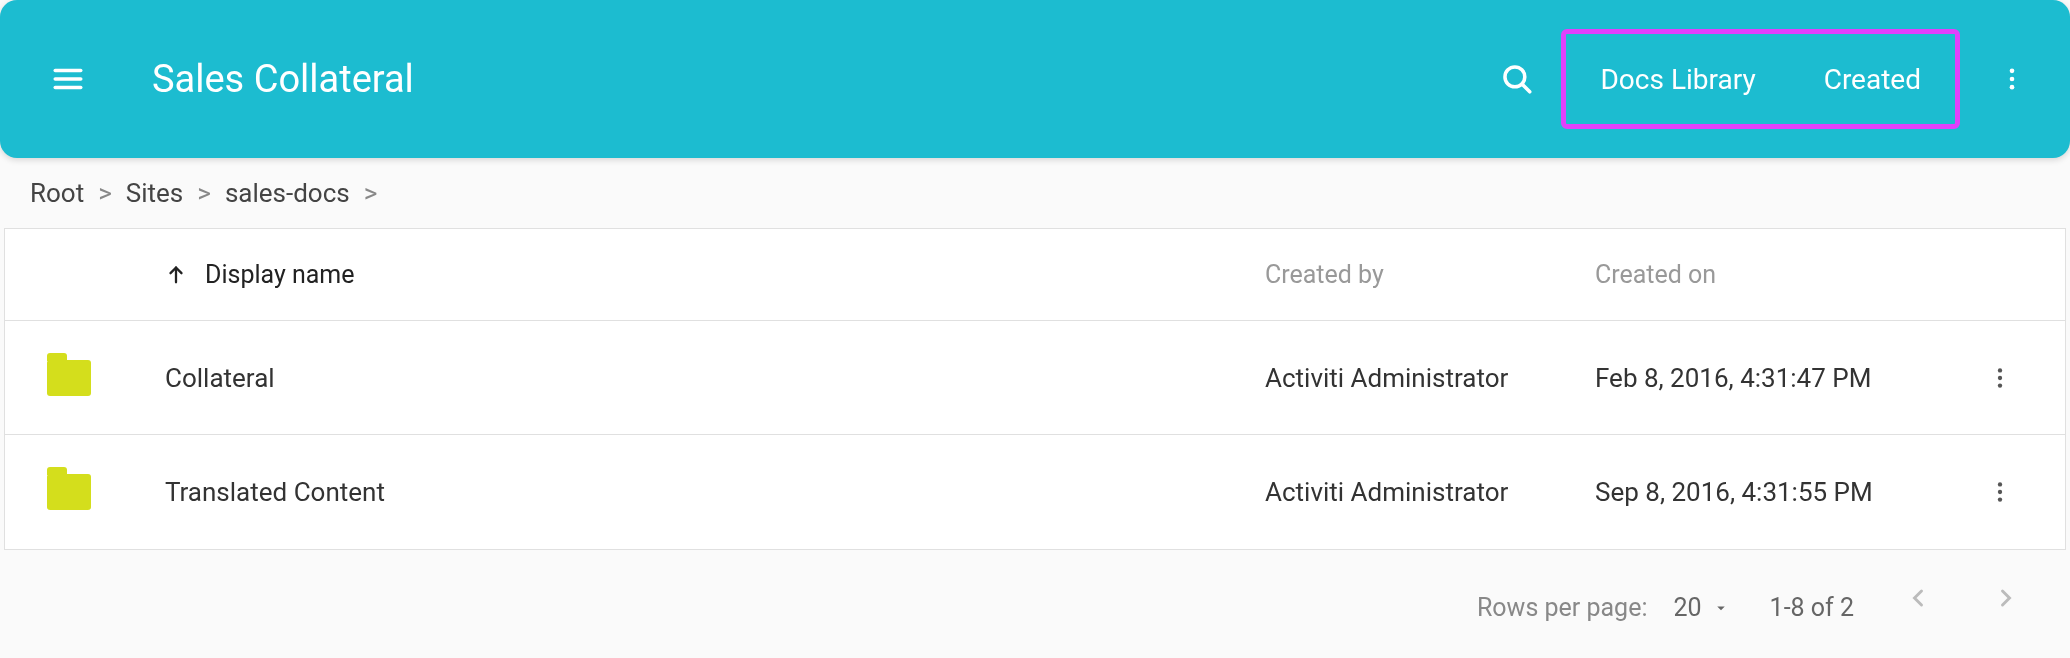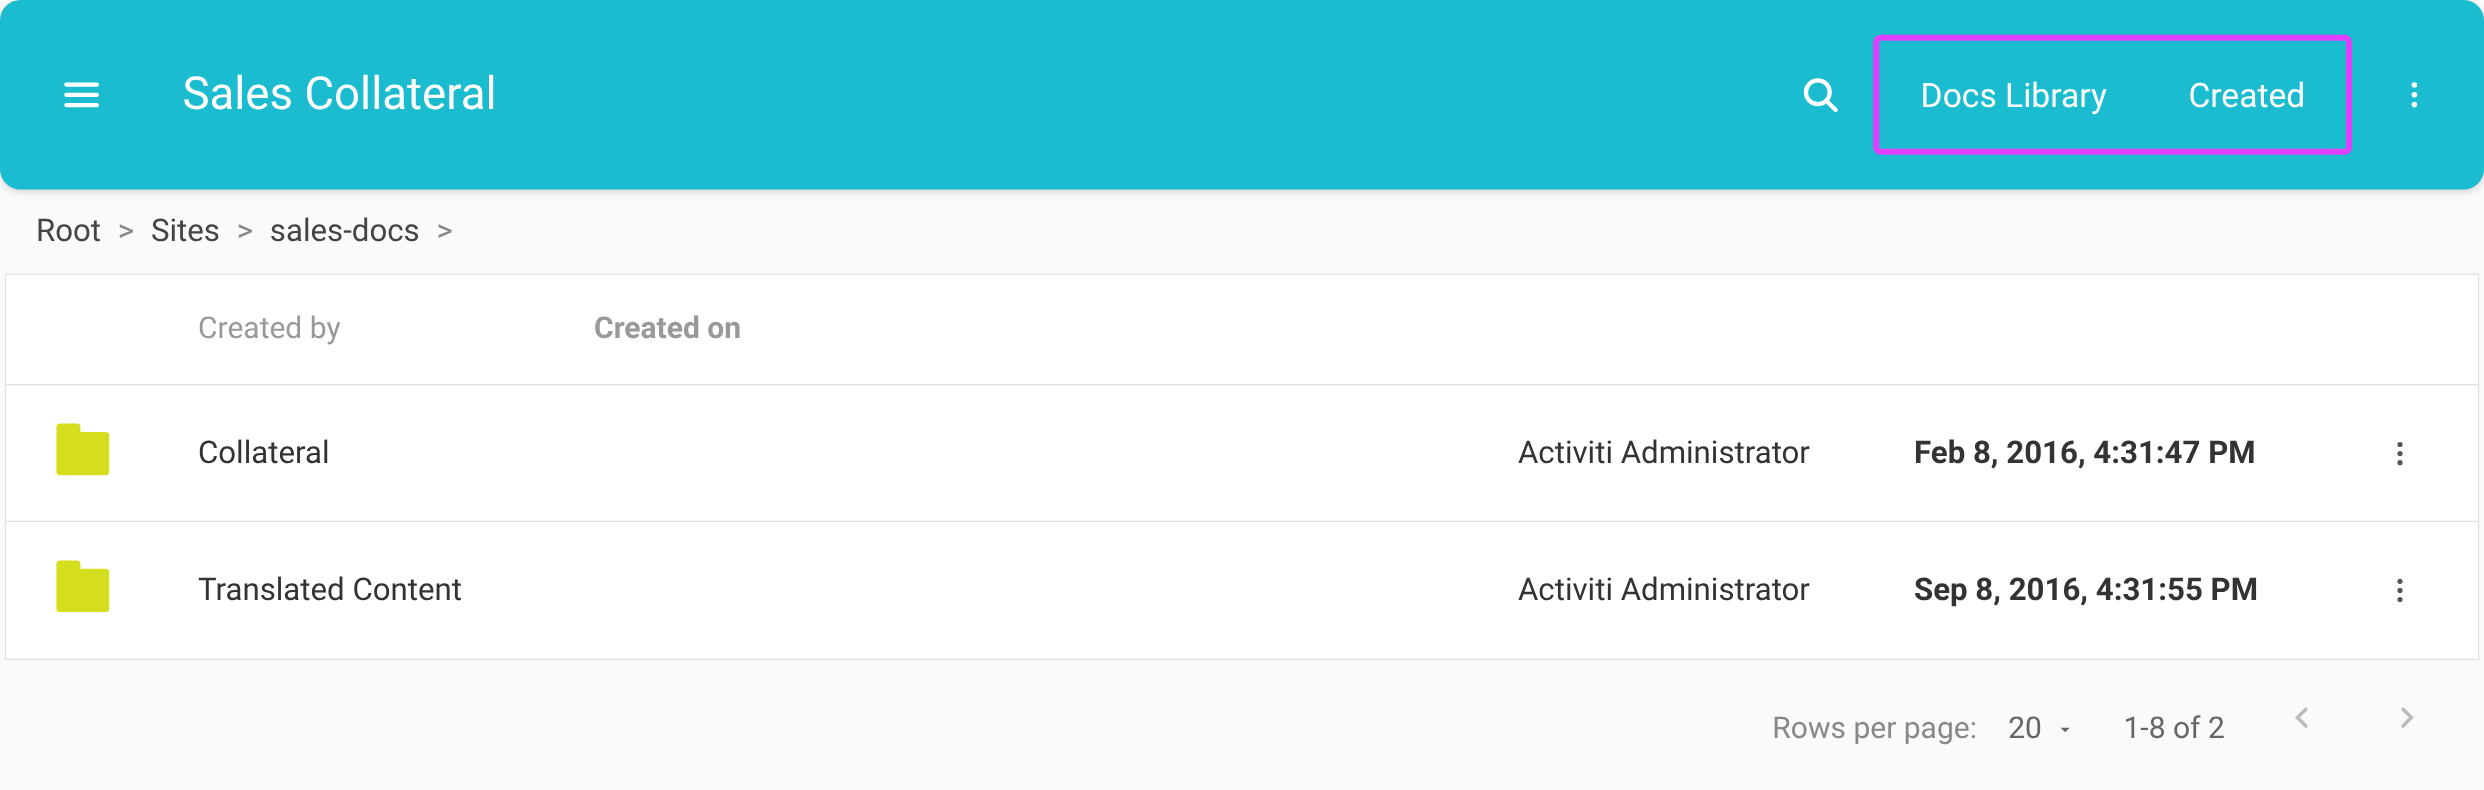--- a/index.html
+++ b/index.html
@@ -89,21 +89,21 @@
       align-items: center;
       border-bottom: 1px solid #e0e0e0;
     }
     .thead { height: 92px; padding: 0 30px; }
     .trow  { height: 114px; padding: 0 30px; }
     .trow:last-child { border-bottom: none; }
 
     .col-icon   { width: 130px; display: flex; align-items: center; justify-content: flex-start; padding-left: 12px; }
     .col-name   { flex: 1; display: flex; align-items: center; gap: 18px; }
     .col-by     { width: 330px; }
-    .col-on     { width: 370px; font-weight: bold; }
+    .col-on     { width: 370px; }
     .col-actions{ width: 70px; display:flex; align-items:center; justify-content:center; }
 
     .thead .col-name, .thead .col-by, .thead .col-on {
       color: #999;
       font-size: 25px;
     }
     .thead .col-name { color: #222; }
     .thead .sort-arrow { color: #222; }
 
     .trow .col-name, .trow .col-by, .trow .col-on {
@@ -187,20 +187,29 @@
   <span class="sep">&gt;</span>
   <span class="crumb">Sites</span>
   <span class="sep">&gt;</span>
   <span class="crumb">sales-docs</span>
   <span class="sep">&gt;</span>
 </div>
 
 <div class="table">
   <div class="thead">
     <div class="col-icon"></div>
+    <div class="col-name">
+      <span class="sort-arrow">
+        <svg width="22" height="22" viewBox="0 0 24 24" fill="none" stroke="currentColor" stroke-width="2.5" stroke-linecap="round">
+            <line x1="12" y1="20" x2="12" y2="4"></line>
+            <polyline points="6 10 12 4 18 10"></polyline>
+          </svg>
+      </span>
+      <span>Display name</span>
+    </div>
     <div class="col-by">Created by</div>
     <div class="col-on">Created on</div>
     <div class="col-actions"></div>
   </div>
 
   <div class="trow">
     <div class="col-icon">
         <div class="folder-glyph"></div>
       </div>
     <div class="col-name">Collateral</div>

